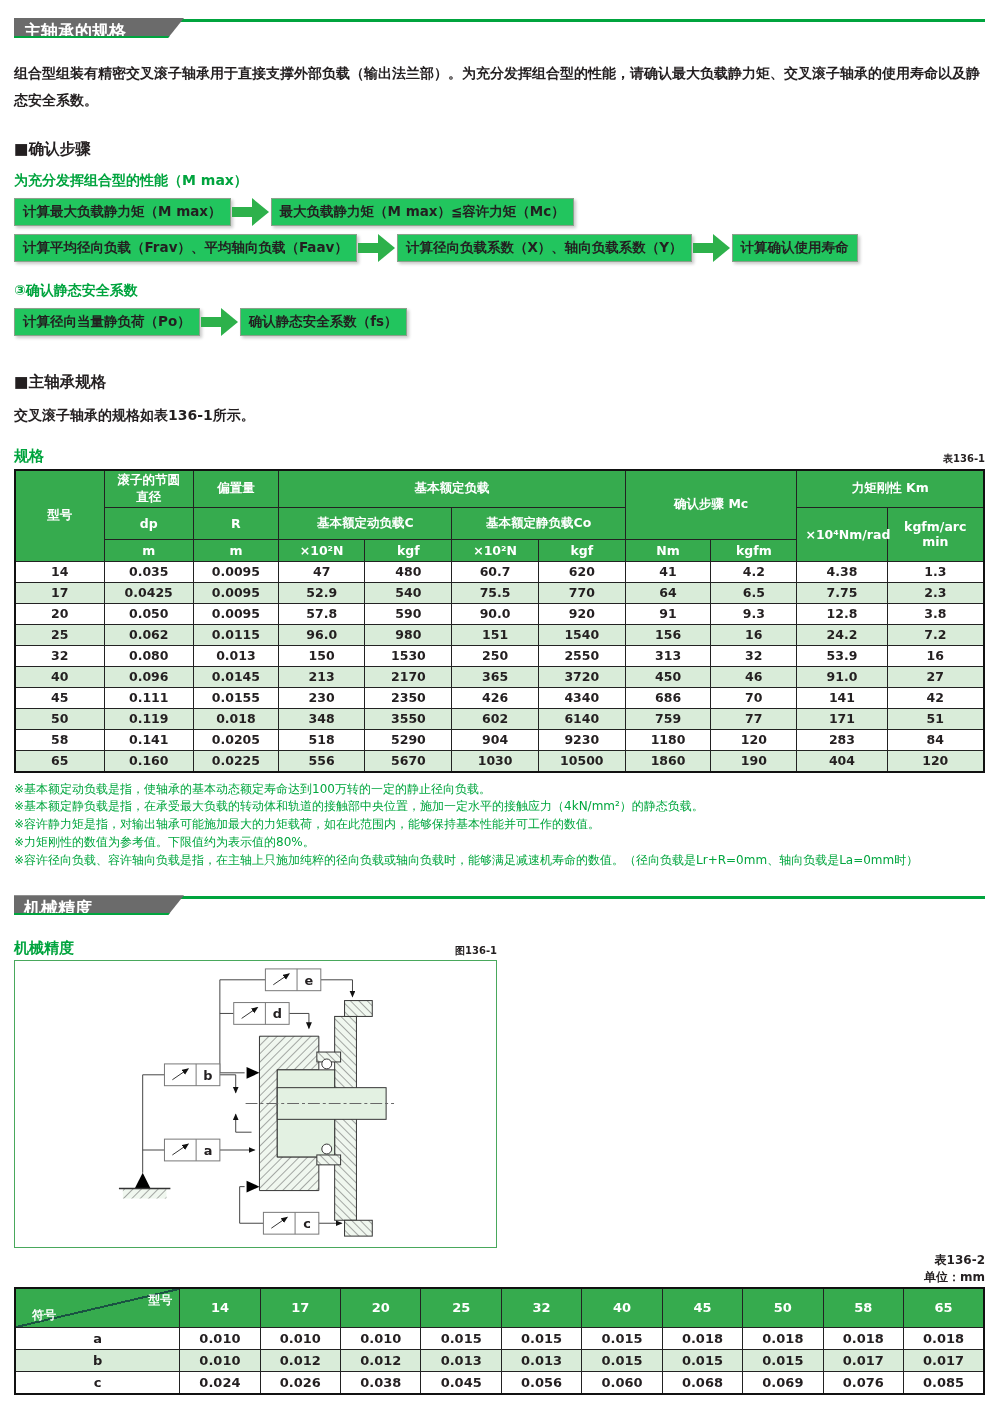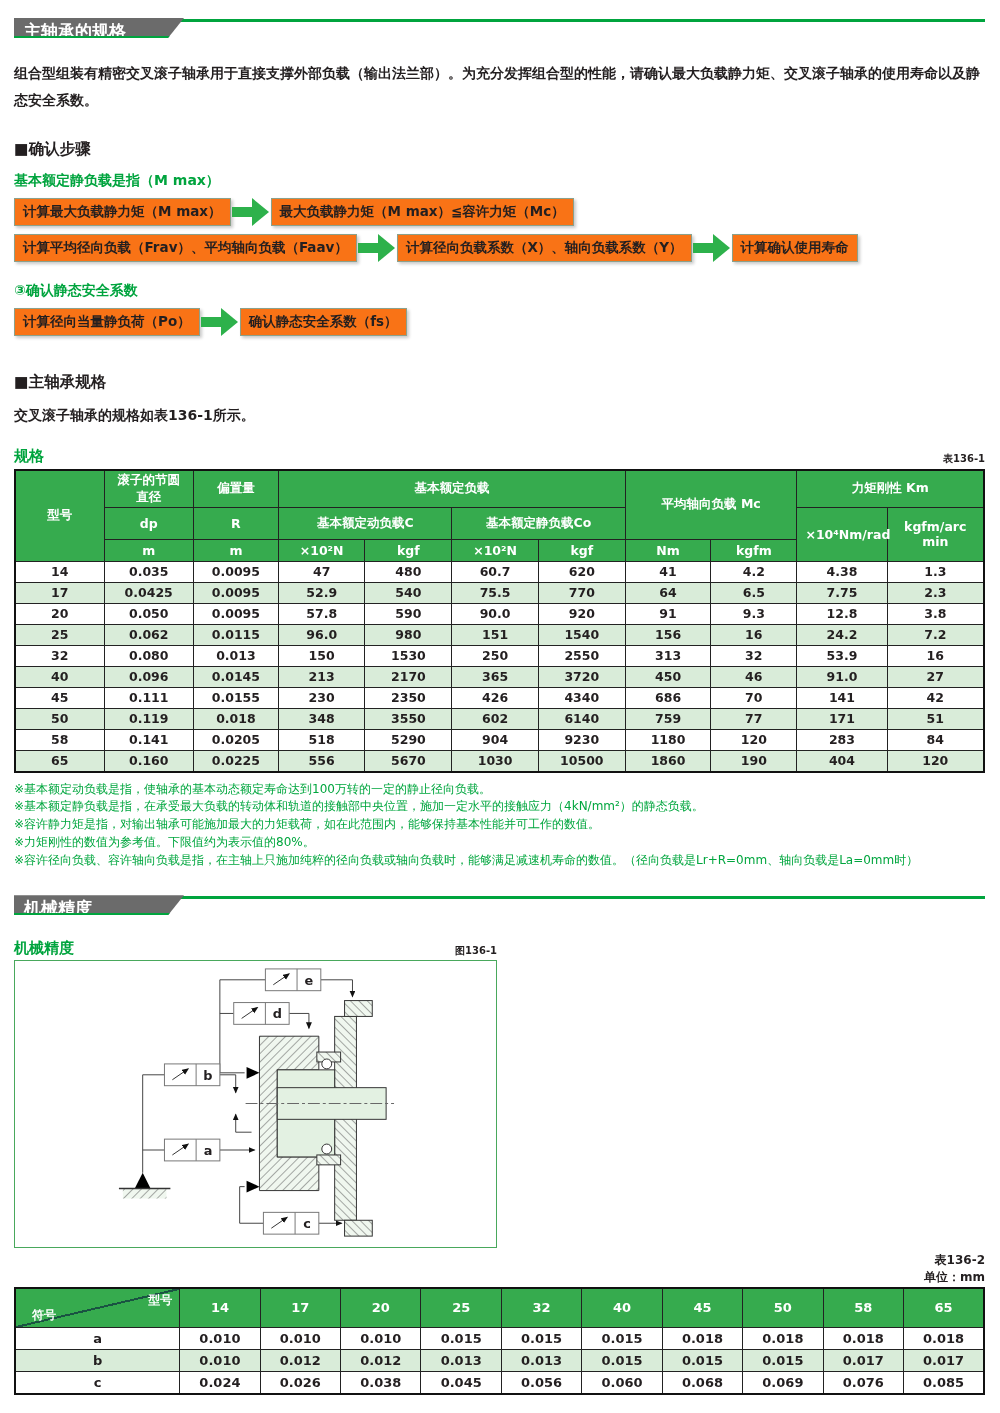--- a/index.html
+++ b/index.html
@@ -12,21 +12,21 @@
   .banner-tab{position:absolute;left:0;top:4px;z-index:1;height:20px;width:170px;background:#6b6b6b;
     color:#fff;font-size:17px;font-weight:bold;line-height:27px;padding-left:10px;box-sizing:border-box;
     clip-path:polygon(0 0,100% 0,calc(100% - 16px) 100%,0 100%);}
   .banner-tab .green-edge{position:absolute;left:0;bottom:0;width:100%;height:2px;background:#00a43e;}
 
   .intro{margin:14px 0 0;font-size:14px;line-height:1.95;font-weight:bold;}
   .blk-heading{margin-top:24px;font-size:15.5px;font-weight:bold;}
   .step-label{margin-top:12px;font-size:14px;font-weight:bold;color:#00a43e;}
 
   .flow-row{margin-top:8px;display:flex;align-items:stretch;}
-  .flow-box{background:#f97316;border:1px solid #8ba18b;box-shadow:2px 2px 3px #c9c9c9;
+  .flow-box{background:#22c55e;border:1px solid #8ba18b;box-shadow:2px 2px 3px #c9c9c9;
     padding:2px 8px;font-weight:bold;font-size:13.5px;display:flex;align-items:center;min-height:22px;}
   .flow-arrow{width:40px;height:28px;position:relative;flex:none;align-self:center;}
   .flow-arrow::before{content:'';position:absolute;left:1px;top:9px;width:20px;height:10px;background:#2db14b;}
   .flow-arrow::after{content:'';position:absolute;left:21px;top:0;width:0;height:0;
     border-top:14px solid transparent;border-bottom:14px solid transparent;border-left:17px solid #2db14b;}
   .step-gap{margin-top:20px;}
 
   .desc{margin-top:14px;font-size:14px;font-weight:bold;}
   .cap-row{margin-top:22px;display:flex;justify-content:space-between;align-items:flex-end;}
   .cap-green{font-size:15px;font-weight:bold;color:#00a43e;}
@@ -67,21 +67,21 @@
     <div class="banner-tab">
       <span>主轴承的规格</span>
       <span class="green-edge"></span>
     </div>
   </div>
 
   <p class="intro">组合型组装有精密交叉滚子轴承用于直接支撑外部负载（输出法兰部）。为充分发挥组合型的性能，请确认最大负载静力矩、交叉滚子轴承的使用寿命以及静态安全系数。</p>
 
   <div class="blk-heading">■确认步骤</div>
 
-  <div class="step-label">基本额定静负载是指（M max）</div>
+  <div class="step-label">为充分发挥组合型的性能（M max）</div>
   <div class="flow-row">
     <div class="flow-box">计算最大负载静力矩（M max）</div>
     <div class="flow-arrow"></div>
     <div class="flow-box">最大负载静力矩（M max）≦容许力矩（Mc）</div>
   </div>
 
   <div class="flow-row">
     <div class="flow-box">计算平均径向负载（Frav）、平均轴向负载（Faav）</div>
     <div class="flow-arrow"></div>
     <div class="flow-box">计算径向负载系数（X）、轴向负载系数（Y）</div>
@@ -117,21 +117,21 @@
       <col style="width:8.9%">
         <col style="width:9.3%">
         <col style="width:10.0%">
     </colgroup>
     <thead>
       <tr class="r1">
         <th rowspan="3">型号</th>
         <th>滚子的节圆直径</th>
         <th>偏置量</th>
         <th colspan="4">基本额定负载</th>
-        <th colspan="2" rowspan="2">平均轴向负载 Mc</th>
+        <th colspan="2" rowspan="2">确认步骤 Mc</th>
         <th colspan="2">力矩刚性 Km</th>
       </tr>
       <tr class="r2">
         <th>dp</th>
         <th>R</th>
         <th colspan="2">基本额定动负载C</th>
         <th colspan="2">基本额定静负载Co</th>
         <th rowspan="2">×10⁴Nm/rad</th>
         <th rowspan="2">kgfm/arc min</th>
       </tr>

